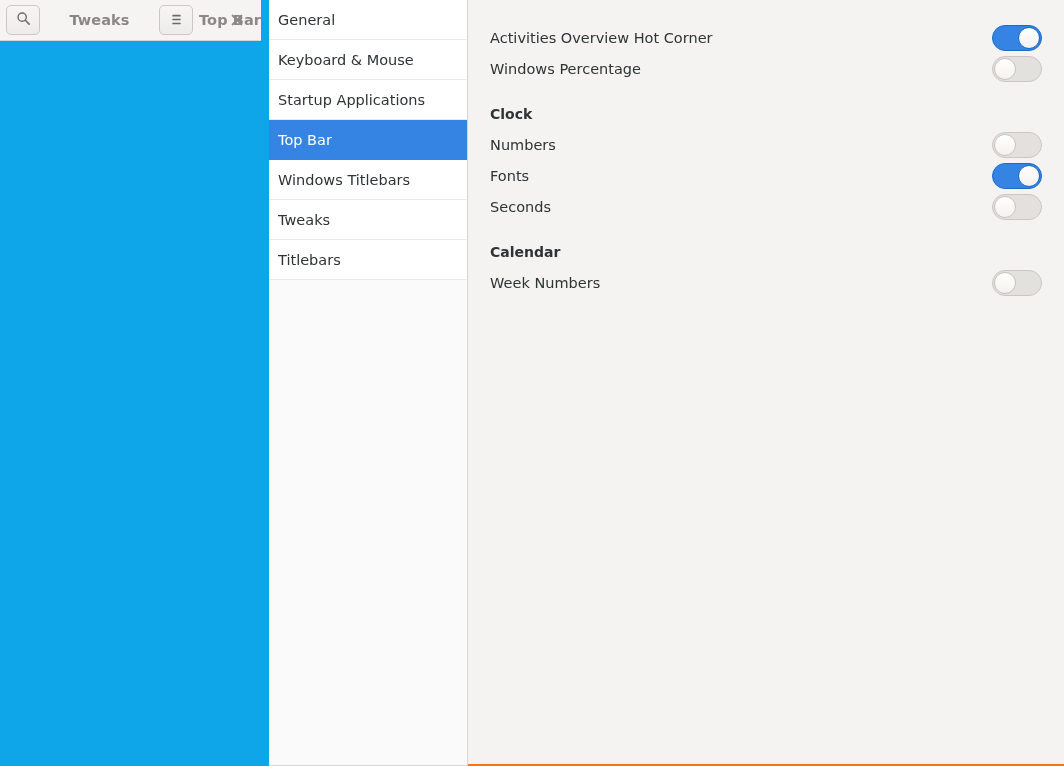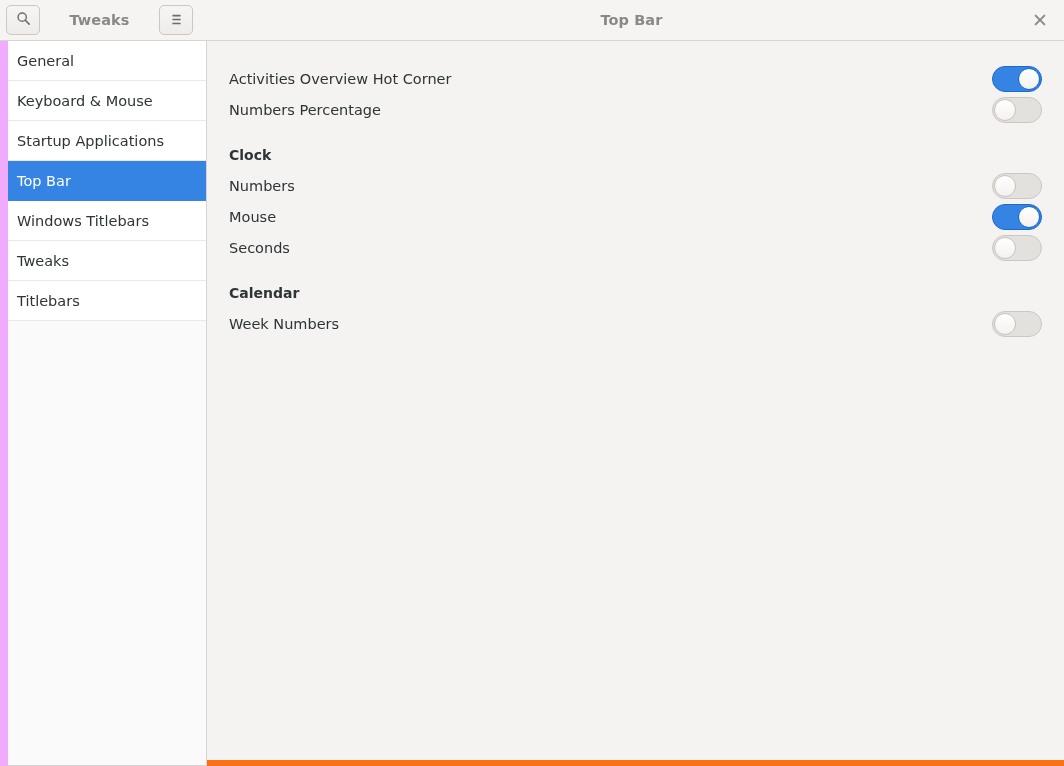--- a/index.html
+++ b/index.html
@@ -9,22 +9,21 @@
     height: 766px;
     overflow: hidden;
     font-family: "DejaVu Sans", "Liberation Sans", sans-serif;
     background: #ffffff;
   }
 
   .window {
     width: 1064px;
     height: 766px;
     display: flex;
-    flex-direction: column;
-    background: #f0abfc;
+    background: #0ea5e9;
     position: relative;
   }
 
   
   .headerbar {
     height: 41px;
     min-height: 41px;
     display: flex;
     align-items: stretch;
     background: #f5f4f2;
@@ -137,21 +136,21 @@
 
   .sidebar-filler {
     background: #fbfafa;
     height: 100%;
   }
 
   
   .content {
     flex: 1;
     background: #f4f3f1;
-    border-bottom: 6px solid #f97316;
+    border-bottom: 2px solid #f97316;
     padding: 22px 22px 16px 22px;
     overflow: hidden;
   }
 
   .row {
     height: 31px;
     display: flex;
     align-items: center;
     justify-content: space-between;
   }
@@ -277,39 +276,39 @@
     <div class="content">
 
       <div class="row">
         <span class="row-label">Activities Overview Hot Corner</span>
         <div class="switch on">
           <span class="knob"></span>
         </div>
       </div>
 
       <div class="row">
-        <span class="row-label">Numbers Percentage</span>
+        <span class="row-label">Windows Percentage</span>
         <div class="switch">
           <span class="knob"></span>
         </div>
       </div>
 
       <div class="gap"></div>
 
       <div class="section-head">Clock</div>
 
       <div class="row">
         <span class="row-label">Numbers</span>
         <div class="switch">
           <span class="knob"></span>
         </div>
       </div>
 
       <div class="row">
-        <span class="row-label">Mouse</span>
+        <span class="row-label">Fonts</span>
         <div class="switch on">
           <span class="knob"></span>
         </div>
       </div>
 
       <div class="row">
         <span class="row-label">Seconds</span>
         <div class="switch">
           <span class="knob"></span>
         </div>

